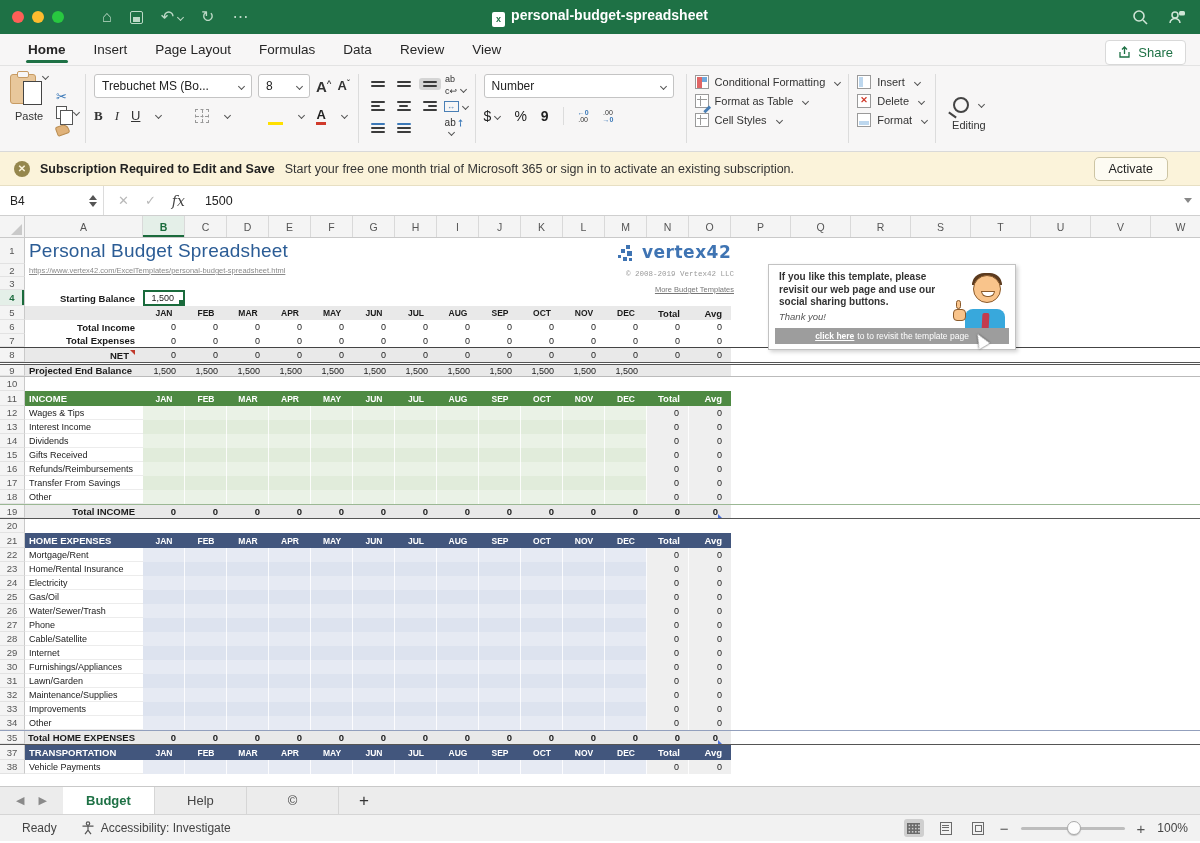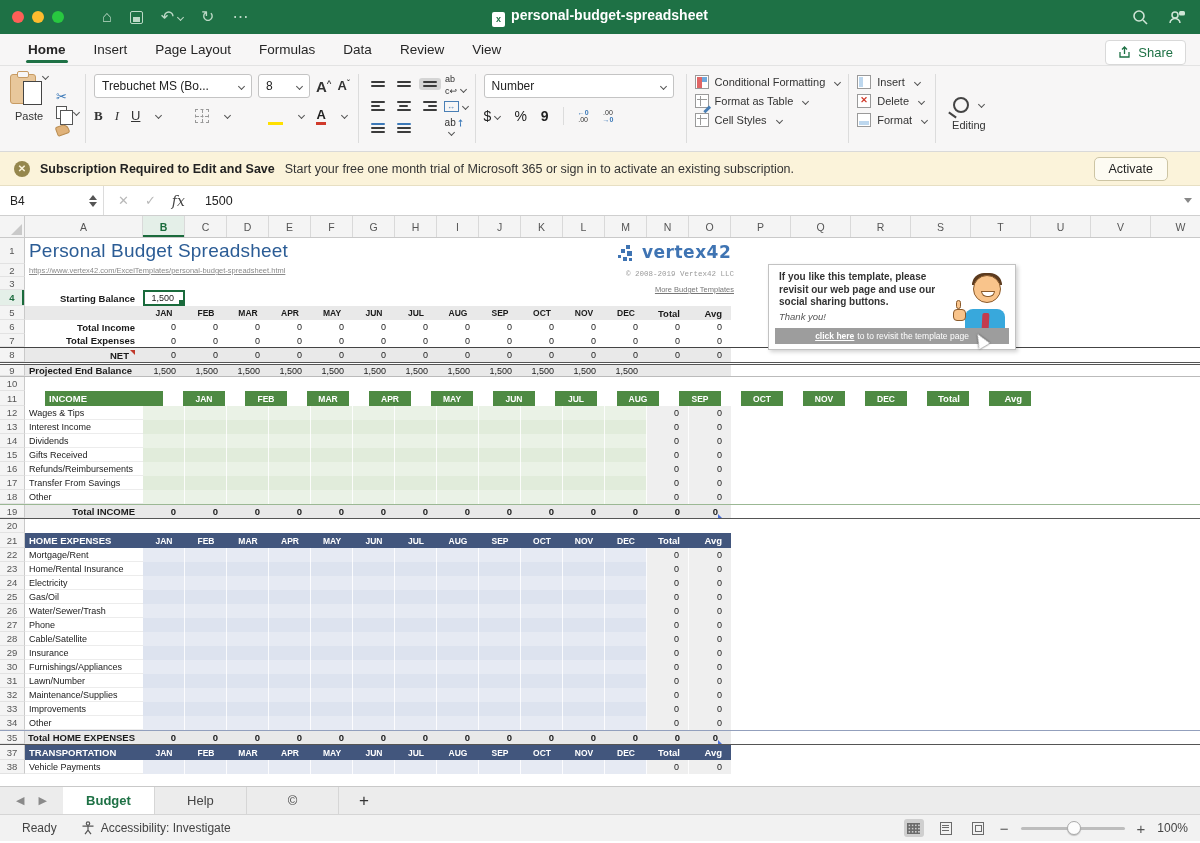--- a/index.html
+++ b/index.html
@@ -114,21 +114,21 @@
   .cNO { width:42px; }
   .lbl-left { padding-left:4px; }
   .lbl-right { justify-content:flex-end; padding-right:8px; }
   .val { justify-content:flex-end; padding-right:9px; font-size:9px; }
   .mon-hdr { justify-content:center; font-weight:700; font-size:8.5px; }
   .filler { flex:1; }
   .sheet-title { font-size:19px; color:#2b5c95; padding-left:4px; font-weight:400; letter-spacing:.2px; }
   .sheet-url { font-size:7.5px; color:#8a8a8a; text-decoration:underline; padding-left:4px; }
   .band { background:#e9e9e9; }
   .summary-lbl { font-weight:700; font-size:9.5px; }
-  .sec-hdr-green { background:#4e8a43; color:#fff;margin-left:20px; }
+  .sec-hdr-green { background:#4e8a43; color:#fff; }
   .sec-hdr-blue { background:#42567d; color:#fff; }
   .sec-hdr-lbl { font-weight:700; font-size:9.5px; color:#fff; padding-left:4px; }
   .itm-green-a { background:#eaf2e6; } .itm-green-b { background:#e1ecdb; }
   .itm-blue-a { background:#e6eaf3; } .itm-blue-b { background:#dde3ef; }
   .itm-gray { background:#efefef; }
   .cell-border-r { border-right:1px solid rgba(255,255,255,.85); }
   .itm-lbl { background:#fff; border-bottom:1px solid #ececec; font-size:9px; }
   .selcell { position:relative; border:2px solid #1a6b3c !important; background:#fff; }
   .selcell::after { content:""; position:absolute; right:-2px; bottom:-2px; width:5px; height:5px; background:#1a6b3c; border:1px solid #fff; }
   .note-tri { width:0; height:0; border-left:5px solid transparent; border-top:5px solid #c0392b; margin-left:1px; margin-bottom:6px; }
@@ -898,21 +898,21 @@
         <div class="c cM cell-border-r itm-blue-a"></div>
         <div class="c cM cell-border-r itm-blue-a"></div>
         <div class="c cM cell-border-r itm-blue-a"></div>
         <div class="c cM cell-border-r itm-blue-a"></div>
         <div class="c cNO val itm-gray cell-border-r">0</div>
         <div class="c cNO val itm-gray">0</div>
         <div class="filler"></div>
       </div>
       <div class="row" style="height: 14px; text-align: right;">
         <div class="rn">29</div>
-        <div class="c cA itm-lbl lbl-left">Insurance</div>
+        <div class="c cA itm-lbl lbl-left">Internet</div>
         <div class="c cM cell-border-r itm-blue-b"></div>
         <div class="c cM cell-border-r itm-blue-b"></div>
         <div class="c cM cell-border-r itm-blue-b"></div>
         <div class="c cM cell-border-r itm-blue-b"></div>
         <div class="c cM cell-border-r itm-blue-b"></div>
         <div class="c cM cell-border-r itm-blue-b"></div>
         <div class="c cM cell-border-r itm-blue-b"></div>
         <div class="c cM cell-border-r itm-blue-b"></div>
         <div class="c cM cell-border-r itm-blue-b"></div>
         <div class="c cM cell-border-r itm-blue-b"></div>
@@ -936,21 +936,21 @@
         <div class="c cM cell-border-r itm-blue-a"></div>
         <div class="c cM cell-border-r itm-blue-a"></div>
         <div class="c cM cell-border-r itm-blue-a"></div>
         <div class="c cM cell-border-r itm-blue-a"></div>
         <div class="c cNO val itm-gray cell-border-r">0</div>
         <div class="c cNO val itm-gray">0</div>
         <div class="filler"></div>
       </div>
       <div class="row" style="height: 14px;">
         <div class="rn">31</div>
-        <div class="c cA itm-lbl lbl-left">Lawn/Number</div>
+        <div class="c cA itm-lbl lbl-left">Lawn/Garden</div>
         <div class="c cM cell-border-r itm-blue-b"></div>
         <div class="c cM cell-border-r itm-blue-b"></div>
         <div class="c cM cell-border-r itm-blue-b"></div>
         <div class="c cM cell-border-r itm-blue-b"></div>
         <div class="c cM cell-border-r itm-blue-b"></div>
         <div class="c cM cell-border-r itm-blue-b"></div>
         <div class="c cM cell-border-r itm-blue-b"></div>
         <div class="c cM cell-border-r itm-blue-b"></div>
         <div class="c cM cell-border-r itm-blue-b"></div>
         <div class="c cM cell-border-r itm-blue-b"></div>

